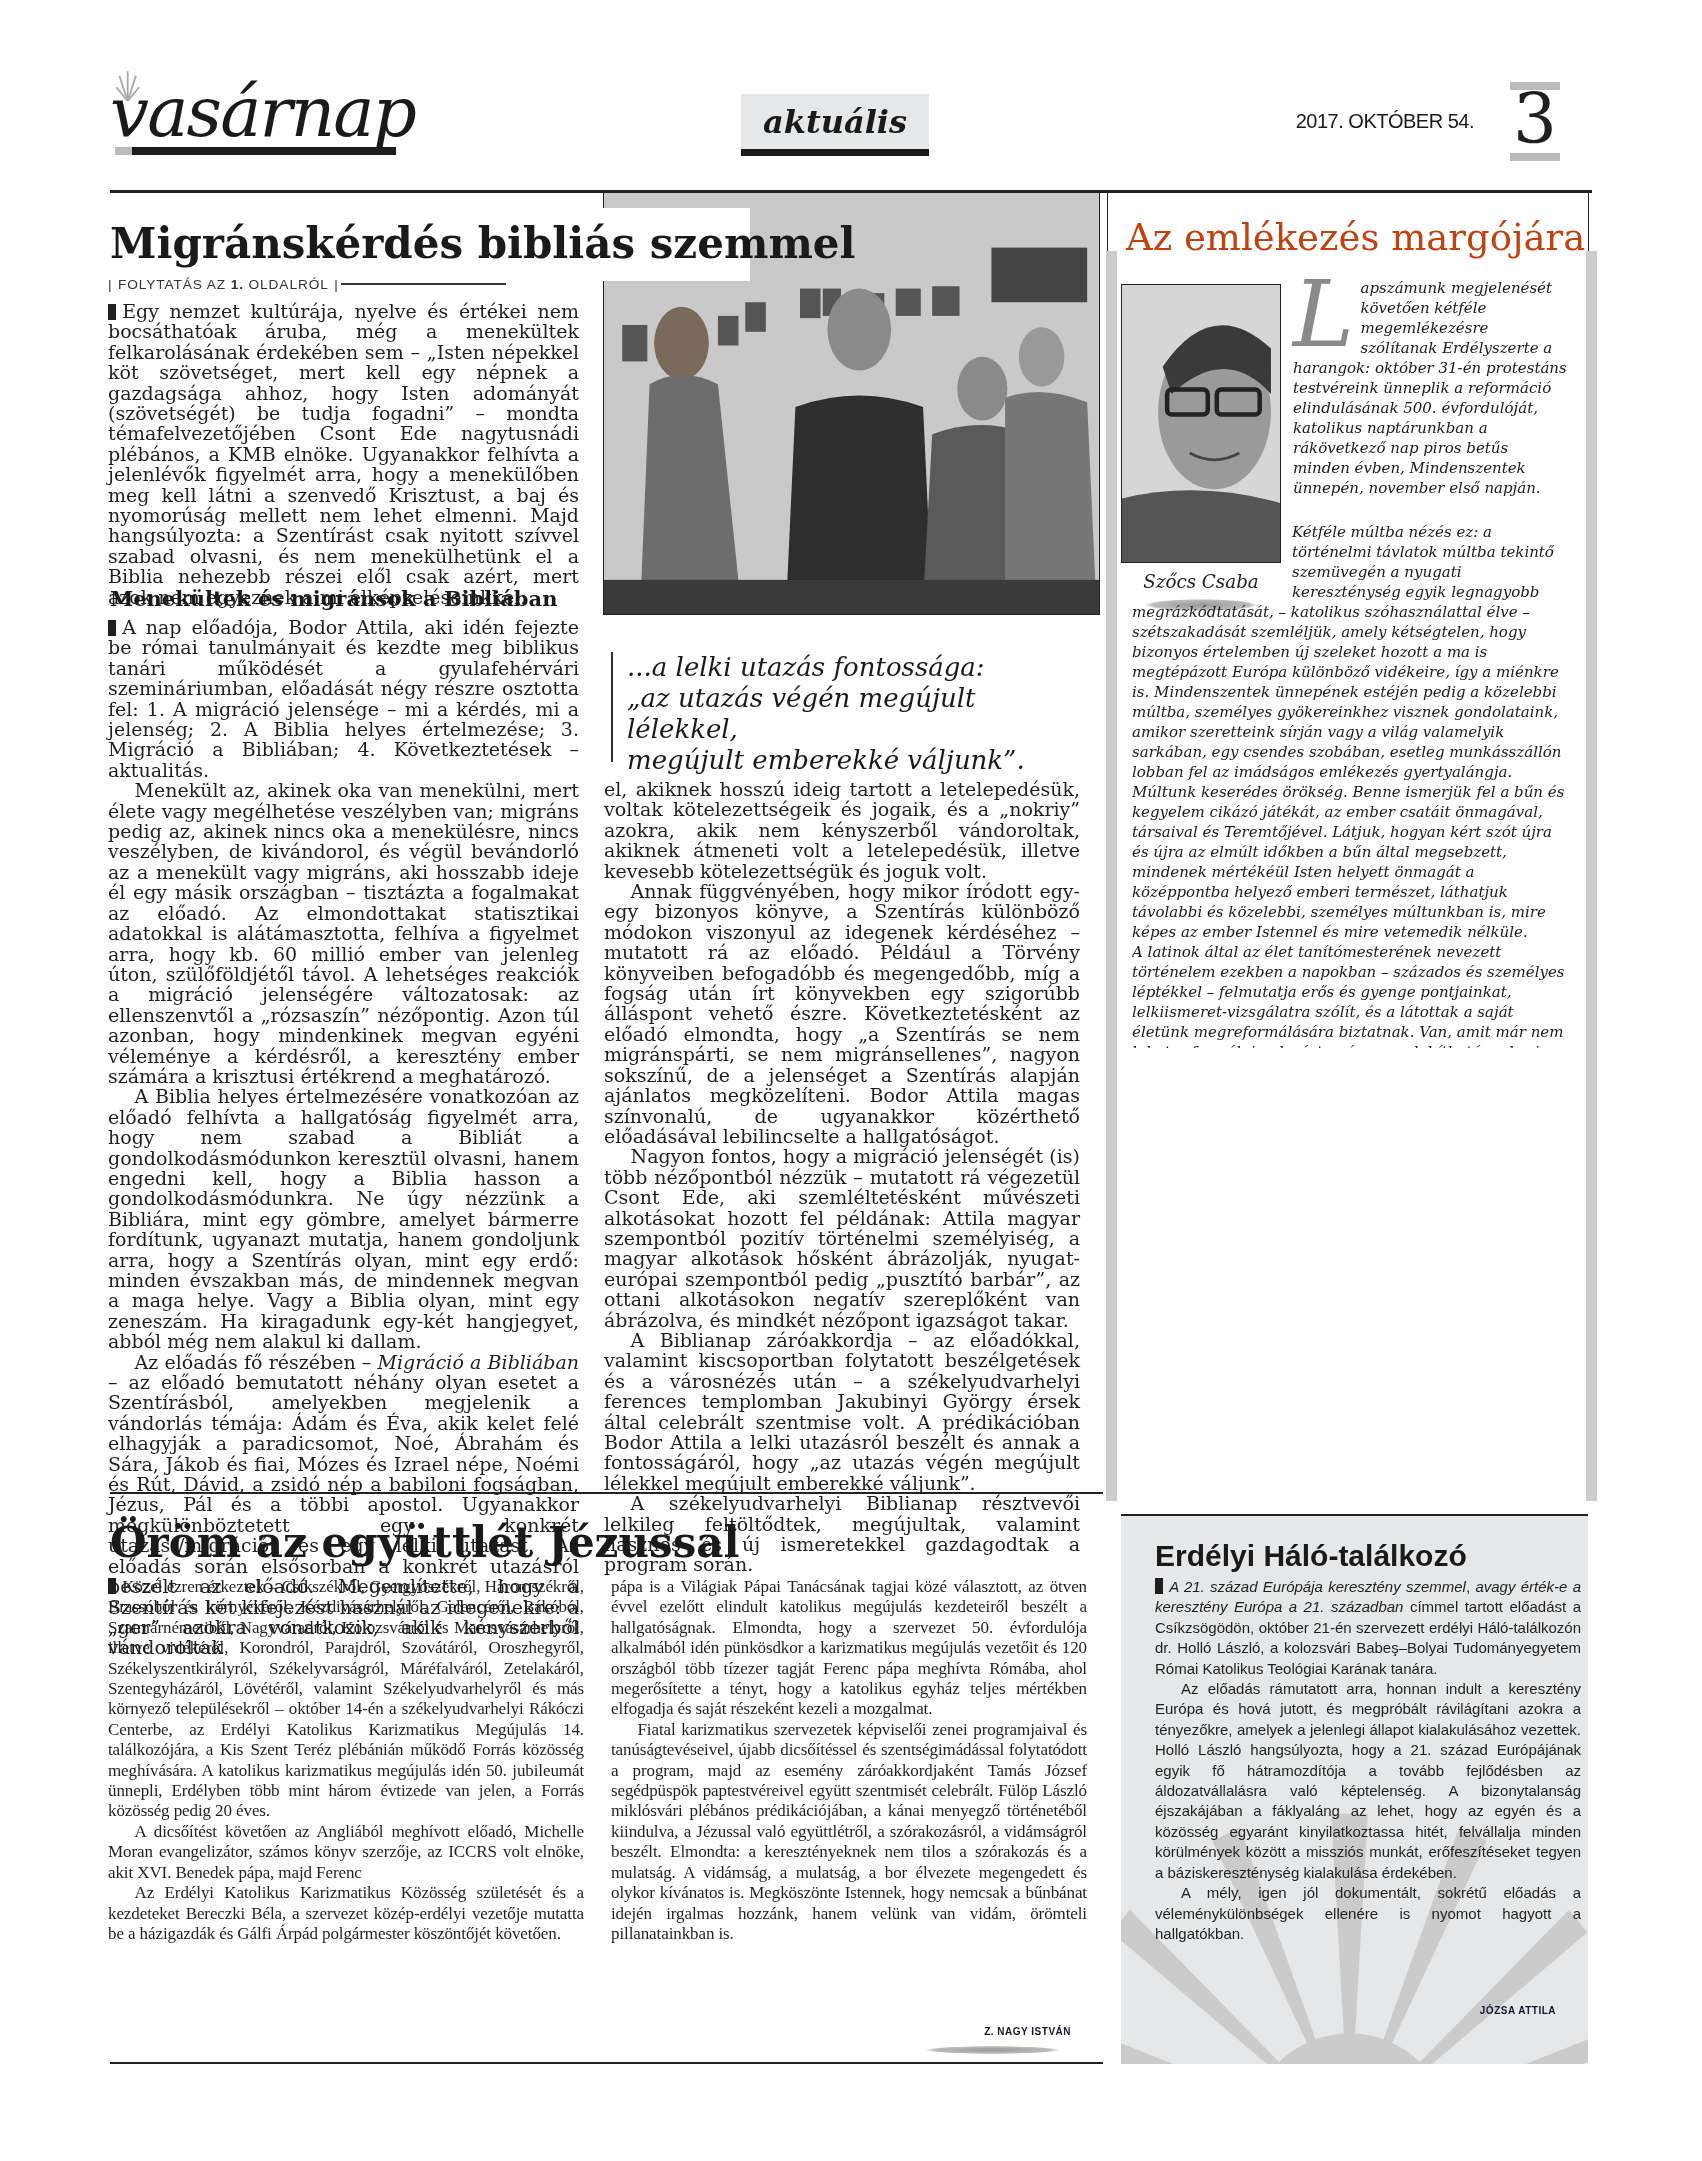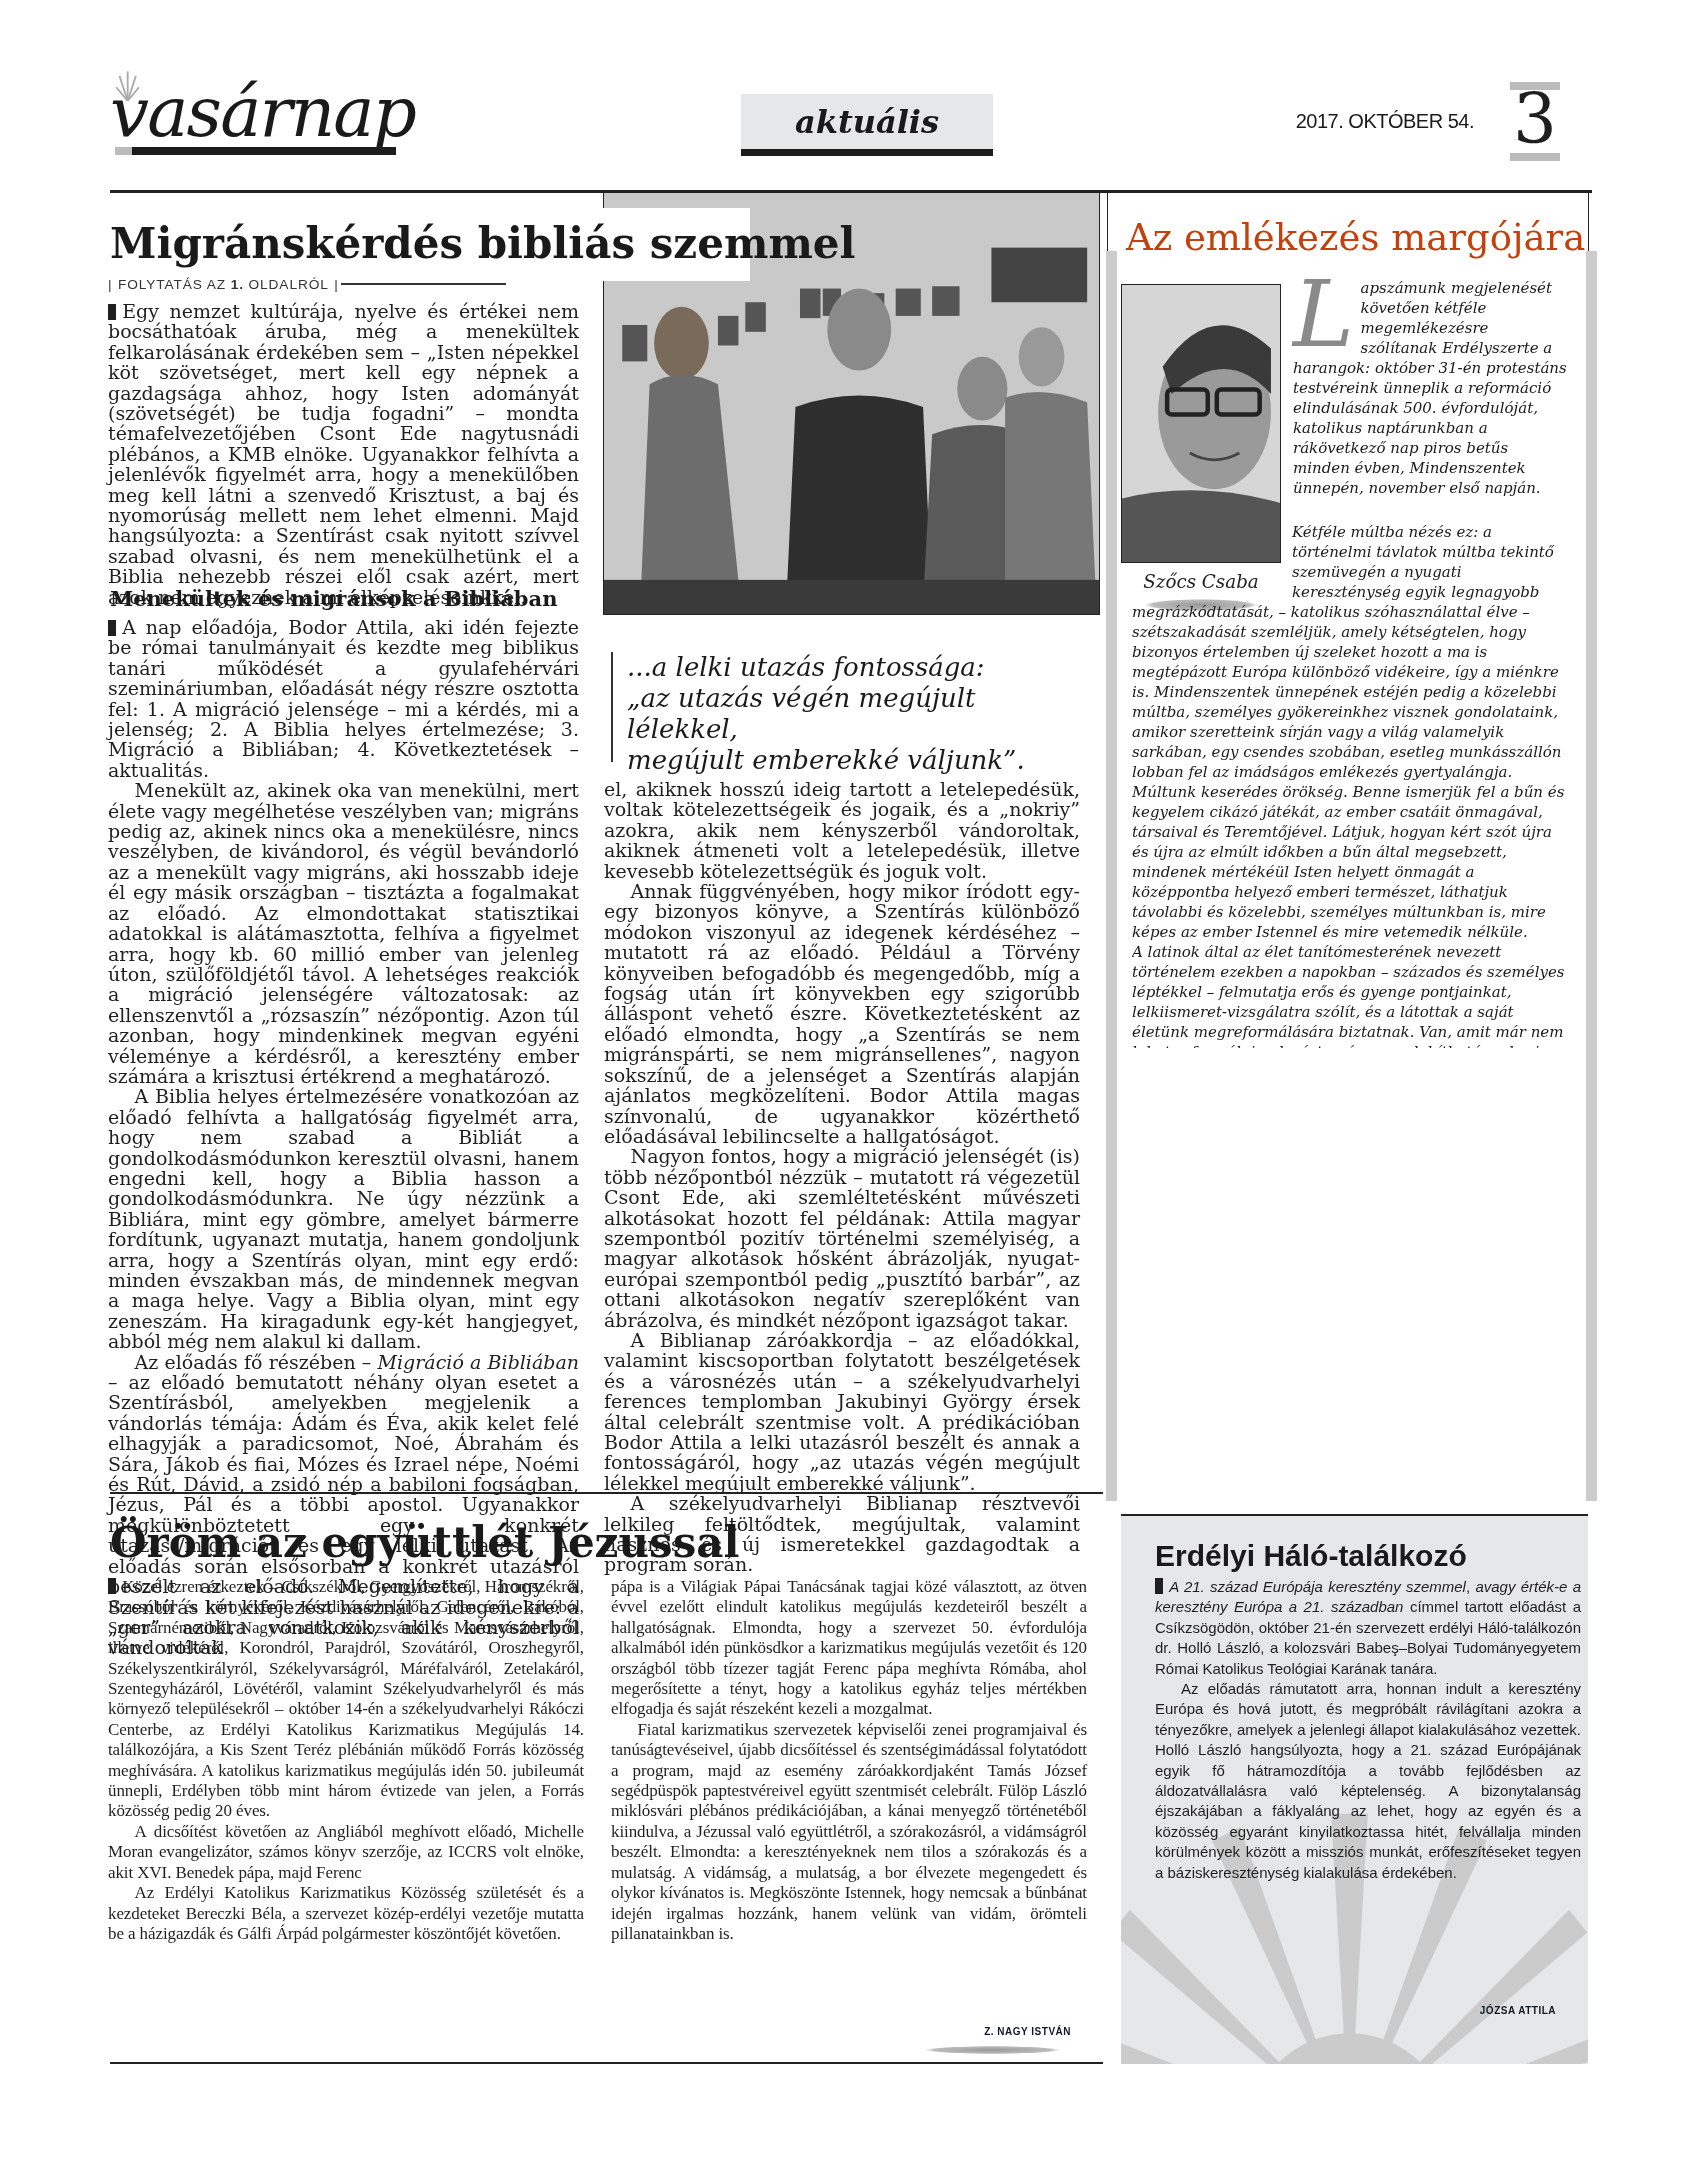--- a/index.html
+++ b/index.html
@@ -5,21 +5,21 @@
   html, body { margin:0; padding:0; background:#fff; }
   body { width:1702px; height:2161px; position:relative; overflow:hidden;
          font-family:"DejaVu Serif", serif; color:#1f1f1f; }
   .abs { position:absolute; }
   
   .logo { left:110px; top:78px; font-family:"DejaVu Serif", serif; font-style:italic;
           font-size:69px; color:#1a1a1a; letter-spacing:-1.8px; line-height:1; }
   .logo-rays { left:114px; top:69px; width:41px; height:32px; }
   .logo-bar { left:117px; top:147px; width:279px; height:8.2px; background:#1c1c1c; }
   .logo-bar-grey { left:115px; top:147px; width:17.4px; height:8.2px; background:#bbb; }
-  .section-tab { left:741px; top:94px; width:252px; height:62px; background:#e6e7e8;
+  .section-tab { left:741px; top:94px; width:188px; height:62px; background:#e6e7e8;
                  border-bottom:7.3px solid #1c1c1c; box-sizing:border-box; text-align:center;
                  font-style:italic; font-weight:bold; font-size:32px; line-height:57px; color:#1a1a1a; }
   .date { left:1213px; top:108px; width:261px; text-align:right; font-family:"Liberation Sans", sans-serif;
           font-size:20px; line-height:27.5px; color:#1a1a1a; letter-spacing:-0.5px; }
   .page-num { left:1510px; top:85px; width:50px; font-size:69px; line-height:69px;
               text-align:center; font-family:"DejaVu Serif", serif; }
   .pn-bar { left:1510px; width:50px; height:8.2px; background:#bbb; }
   .rule { background:#222; height:2.7px; }
 
   
@@ -206,15 +206,16 @@
       <polygon points="600,900 0,720 20,670"></polygon>
       <polygon points="600,900 1200,720 1180,670"></polygon>
       <circle cx="600" cy="900" r="220"></circle>
     </g>
   </svg>
 </div>
 <div class="abs box-title" style="left:1155px; top:1535px; line-height:41px;">Erdélyi Háló-találkozó</div>
 <div class="abs box-body" style="left:1155px; top:1577px; width:426px;">
   <p class="first"><span class="bullet"></span><i>A 21. század Európája keresztény szemmel</i><span>, </span><i>avagy érték-e a keresztény Európa a 21. században</i><span> címmel tartott előadást a Csíkzsögödön, október 21-én szervezett erdélyi Háló-találkozón dr. Holló László, a kolozsvári Babeş–Bolyai Tudományegyetem Római Katolikus Teológiai Karának tanára.</span></p>
   <p>Az előadás rámutatott arra, honnan indult a keresztény Európa és hová jutott, és megpróbált rávilágítani azokra a tényezőkre, amelyek a jelenlegi állapot kialakulásához vezettek. Holló László hangsúlyozta, hogy a 21. század Európájának egyik fő hátramozdítója a tovább fejlődésben az áldozatvállalásra való képtelenség. A bizonytalanság éjszakájában a fáklyaláng az lehet, hogy az egyén és a közösség egyaránt kinyilatkoztassa hitét, felvállalja minden körülmények között a missziós munkát, erőfeszítéseket tegyen a báziskereszténység kialakulása érdekében.</p>
+  <p>A mély, igen jól dokumentált, sokrétű előadás a véleménykülönbségek ellenére is nyomot hagyott a hallgatókban.</p>
 </div>
 <div class="abs byline" style="left:1373px; top:2005px; width:183px; text-align:right;">JÓZSA ATTILA</div>
 
 
 </body></html>

